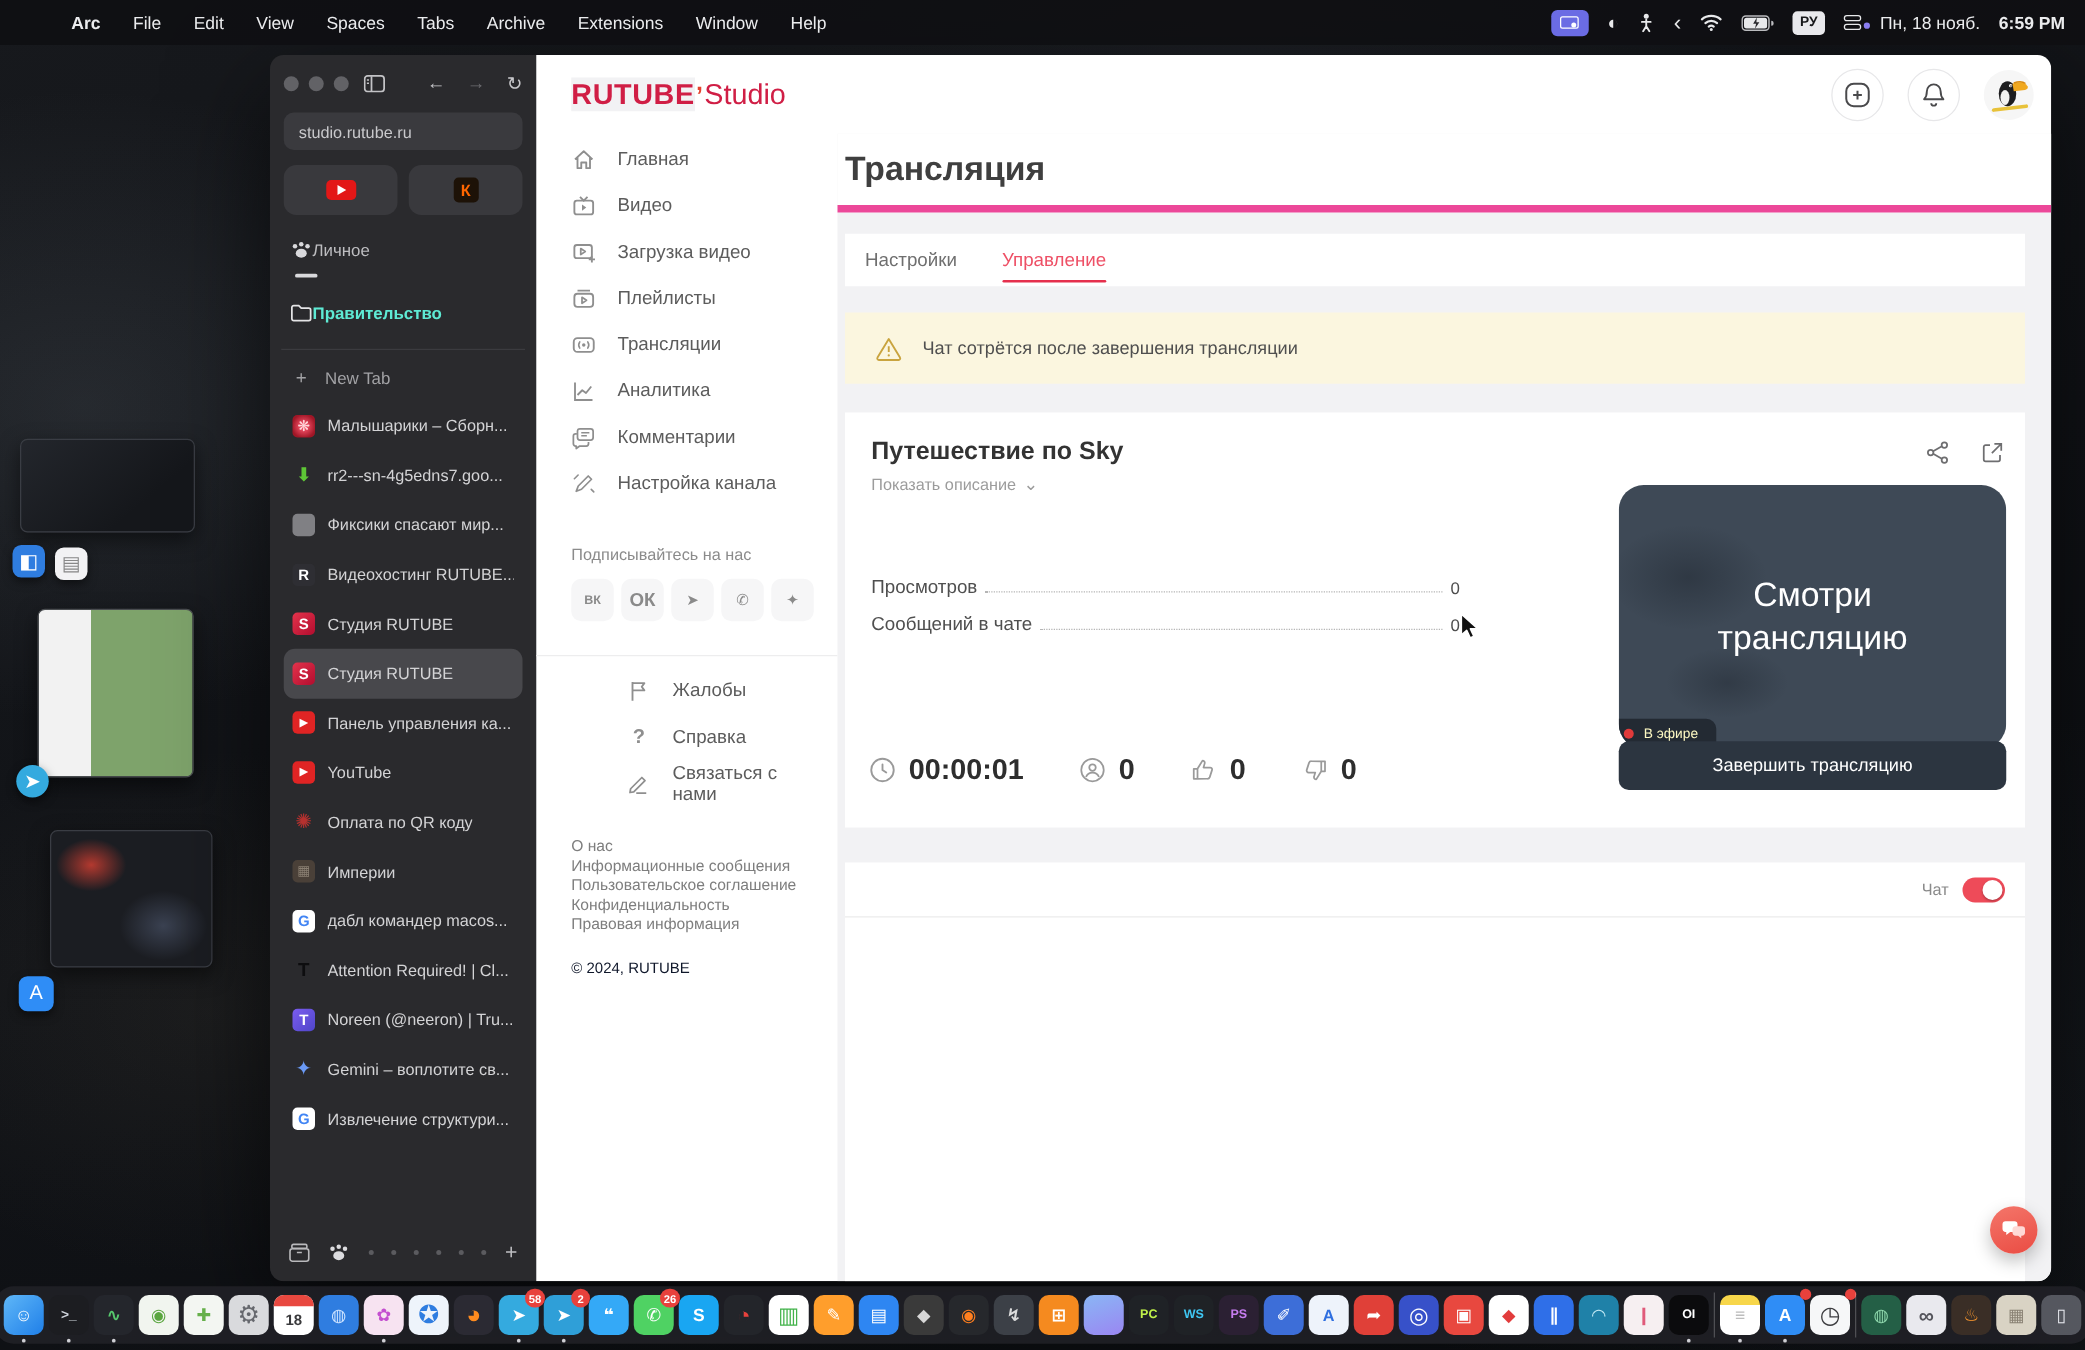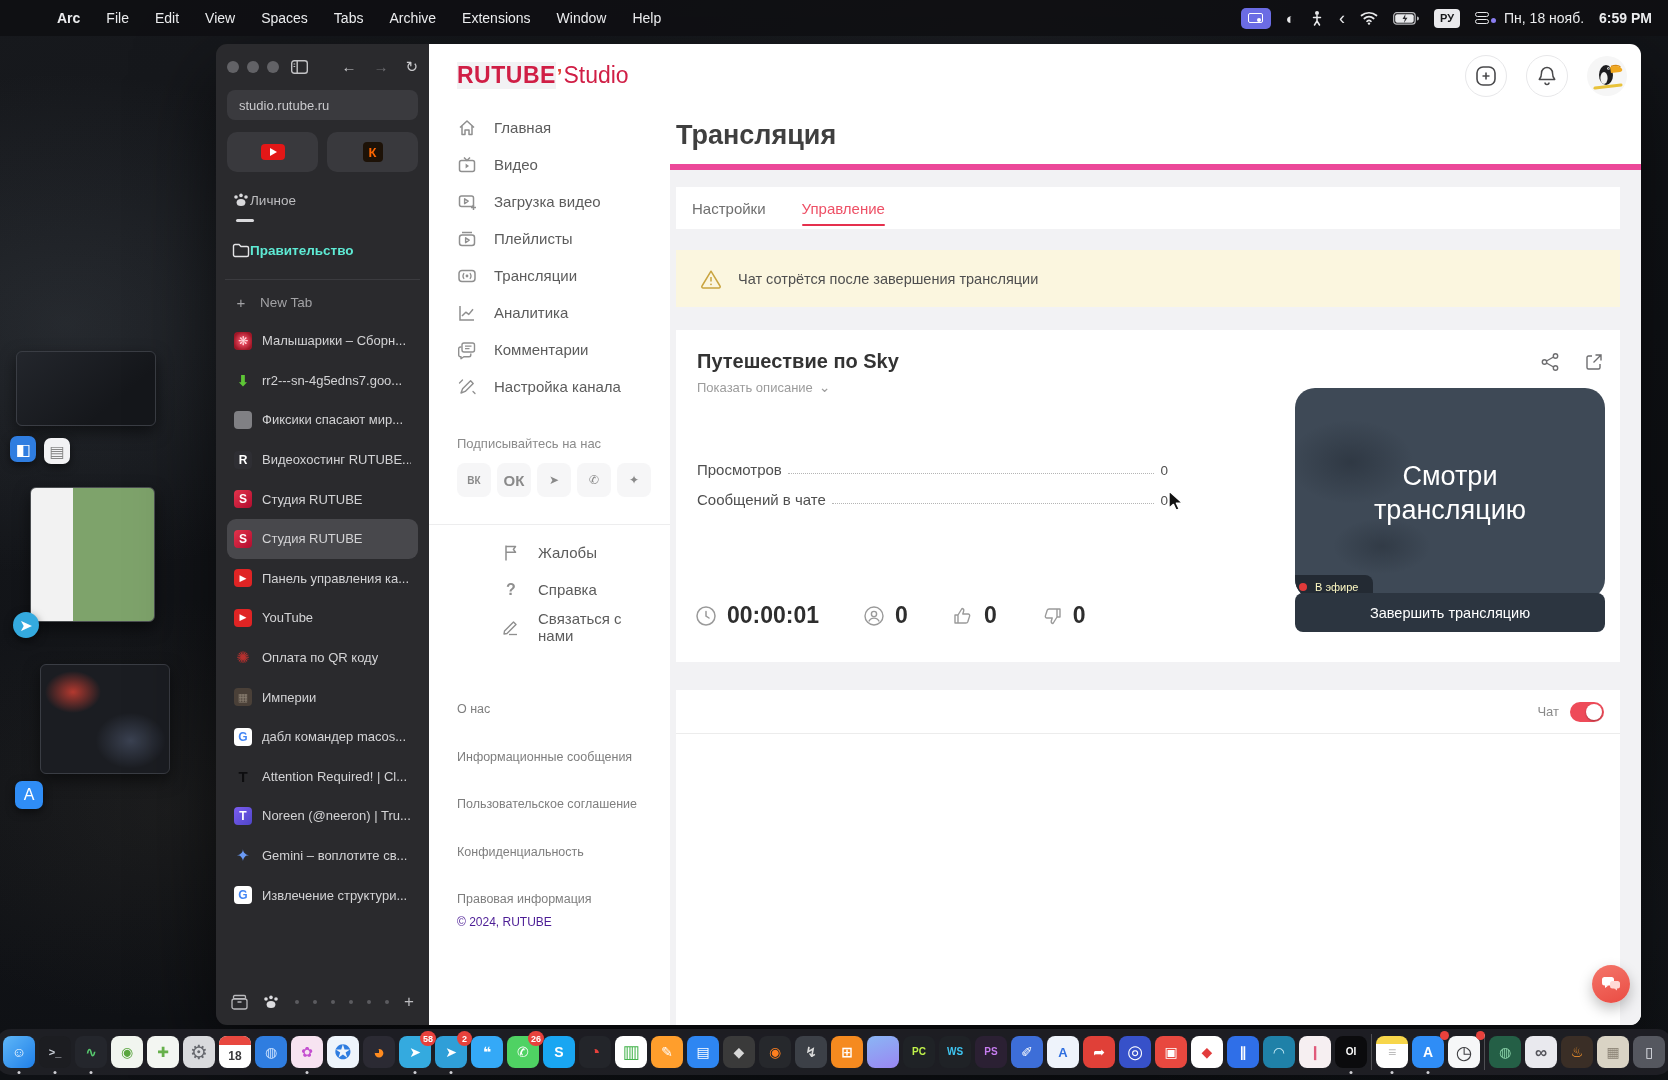--- a/index.html
+++ b/index.html
@@ -88,22 +88,22 @@
   .nav-row{display:flex;align-items:center;gap:17px;height:37px;cursor:default;}
   .nav-row svg,.sec-row svg{flex:none;}
   .subscribe{margin-top:31px;font-size:13px;color:#8b8b8b;}
   .soc-row{display:flex;gap:6px;margin-top:12px;}
   .soc{width:34px;height:34px;border-radius:8px;background:#f6f6f7;color:#8a8a8a;display:flex;align-items:center;justify-content:center;font-size:12px;font-weight:700;}
   .nav-div{height:1px;background:#ededee;margin:27px -14px 0 -28px;}
   .sec{margin-top:9px;margin-left:44px;}
   .sec-row{display:flex;align-items:center;gap:17px;height:37px;}
   .q-glyph{width:20px;text-align:center;color:#8f8f8f;font-size:16px;font-weight:600;}
   .foot-links{margin-top:25px;font-size:12.5px;color:#7e7e7e;line-height:15.6px;display:flex;flex-direction:column;gap:0;}
-  .foot-links span{cursor:pointer;margin-top:32px;}
-  .copyright{margin-top:7px;font-size:12px;color:#4c1d95;}
+  .foot-links span{cursor:pointer;}
+  .copyright{margin-top:19px;font-size:12px;color:#0f172a;}
 
   
   .main{flex:1;background:#f2f2f4;display:flex;flex-direction:column;min-width:0;position:relative;}
   .title-block{background:#fff;height:63px;flex:none;display:flex;align-items:center;padding-left:6px;border-bottom:6px solid #ec4899;}
   .title-block h1{margin:0;font-size:27px;font-weight:600;color:#3f3f3f;}
   .tabs-strip{margin:17px 21px 0 6px;background:#fff;height:42px;flex:none;display:flex;align-items:center;padding-left:16px;gap:36px;font-size:15px;}
   .ptab{color:#6f6f6f;position:relative;cursor:pointer;}
   .ptab.active{color:#ee5066;}
   .ptab.active::after{content:"";position:absolute;left:0;right:0;bottom:-9px;height:2px;background:#e5304d;border-radius:1px;}
   .warning{margin:21px 21px 0 6px;background:#fbf6df;height:57px;flex:none;display:flex;align-items:center;padding-left:24px;gap:16px;font-size:14.5px;color:#4f4f4f;}

